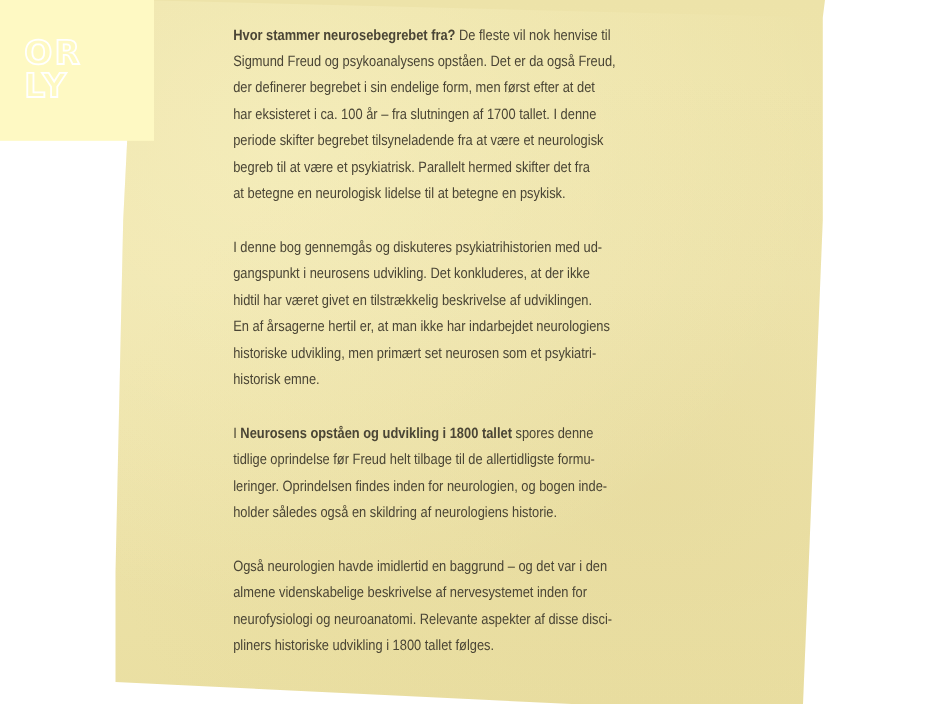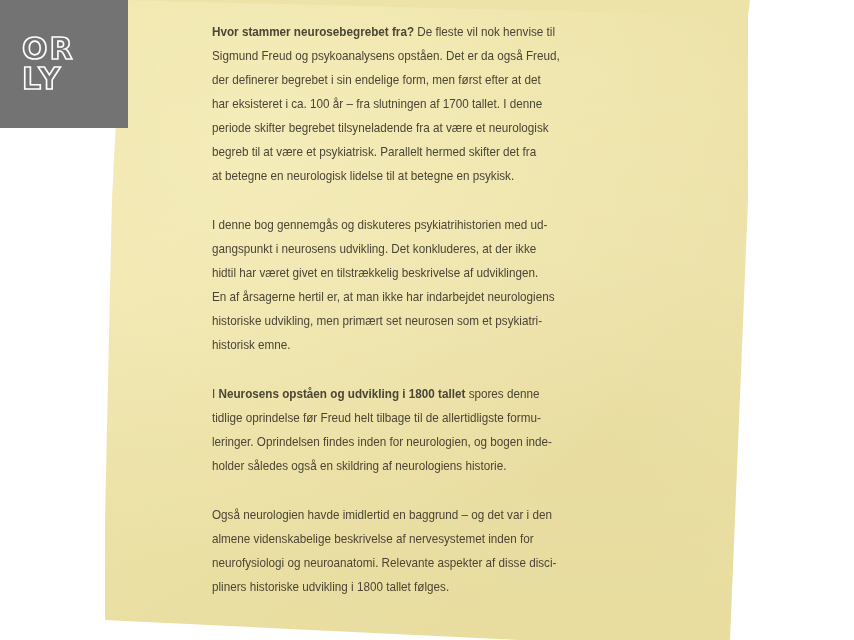--- a/index.html
+++ b/index.html
@@ -14,22 +14,22 @@
       clip-path: polygon(0px 0px, 750px 0px, 748px 16px, 748px 200px, 730px 640px, 520px 640px, 105px 620px, 105px 520px, 112px 200px, 122px 0px);
     }
     .paper-tex {
       position: absolute; left: 0; top: 0; width: 854px; height: 640px;
       clip-path: polygon(122px 0px, 748px 16px, 748px 200px, 730px 640px, 520px 640px, 105px 620px, 105px 520px, 112px 200px);
       background:
         radial-gradient(ellipse at 30% 20%, rgba(255,250,210,0.35), rgba(255,250,210,0) 60%),
         radial-gradient(ellipse at 70% 70%, rgba(220,205,140,0.25), rgba(220,205,140,0) 60%);
     }
     .logo {
-      position: absolute; left: 0; top: 0; width: 128px; height: 128px;
-      background: #737373;
+      position: absolute; left: 0; top: 0; width: 140px; height: 128px;
+      background: #fef9c3;
       display: flex; flex-direction: column; align-items: flex-start; justify-content: center;
       padding-left: 22px; box-sizing: border-box;
     }
     .logo-line {
       font-family: "DejaVu Sans", sans-serif;
       font-weight: bold; font-size: 30px; line-height: 30px; letter-spacing: 2px;
       color: transparent;
       -webkit-text-stroke: 1.6px #ffffff;
     }
     .text-block {

